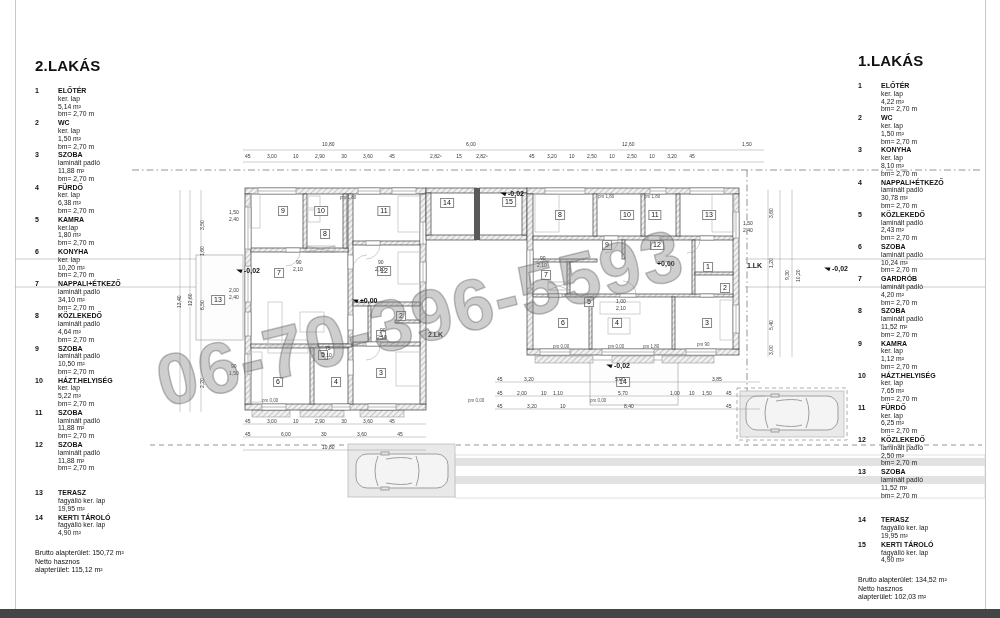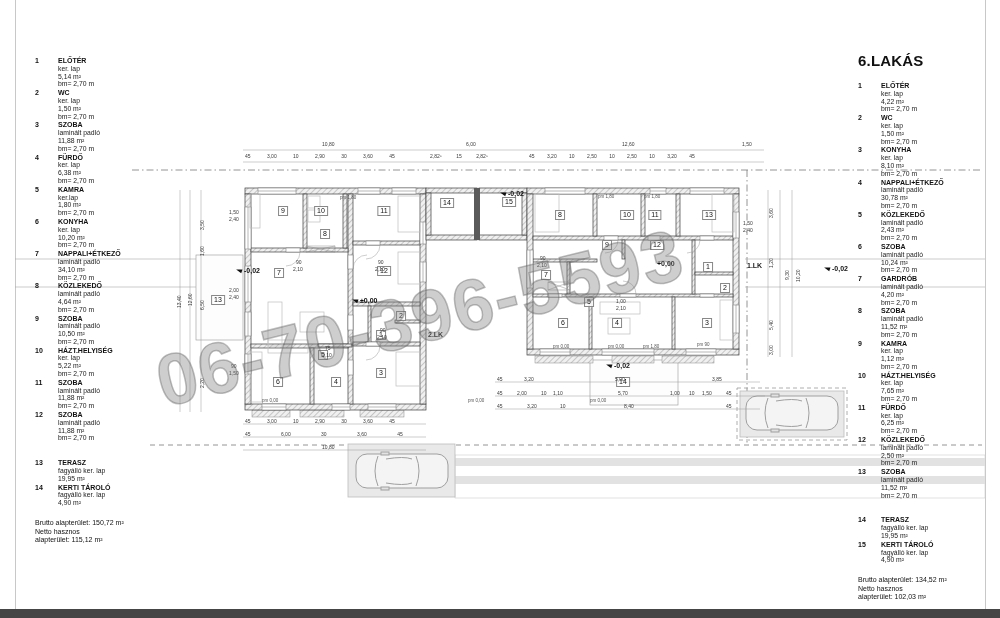--- a/index.html
+++ b/index.html
@@ -381,20 +381,21 @@
       <div class="vdim" style="left: 795px; top: 282px;">10,20</div>
       <div class="vdim" style="left: 768px; top: 218px;">3,60</div>
       <div class="vdim" style="left: 768px; top: 268px;">1,20</div>
       <div class="vdim" style="left: 768px; top: 330px;">5,40</div>
       <div class="vdim" style="left: 768px; top: 355px;">3,00</div>
     </div>
 
   <div id="watermark">06-70-396-5593</div>
 
   <div class="rlist" style="left:35px;top:57px;width:175px;">
+    <div class="title">2.LAKÁS</div>
     <div>
         <div class="room-item">
           <span class="no">1</span>
           <div>
             <div class="name">ELŐTÉR</div>
             <div class="line">ker. lap</div>
             <div class="line">5,14 m²</div>
             <div class="line">bm= 2,70 m</div>
           </div>
         </div>
@@ -515,21 +516,21 @@
         </div>
       </div>
     <div class="totals">
         <div>Brutto alapterület: 150,72 m²</div>
         <div>Netto hasznos</div>
         <div>alapterület: 115,12 m²</div>
       </div>
   </div>
 
   <div class="rlist" style="left:858px;top:52px;width:130px;">
-    <div class="title">6.LAKÁS</div>
+    <div class="title">1.LAKÁS</div>
     <div>
         <div class="room-item">
           <span class="no">1</span>
           <div>
             <div class="name">ELŐTÉR</div>
             <div class="line">ker. lap</div>
             <div class="line">4,22 m²</div>
             <div class="line">bm= 2,70 m</div>
           </div>
         </div>

